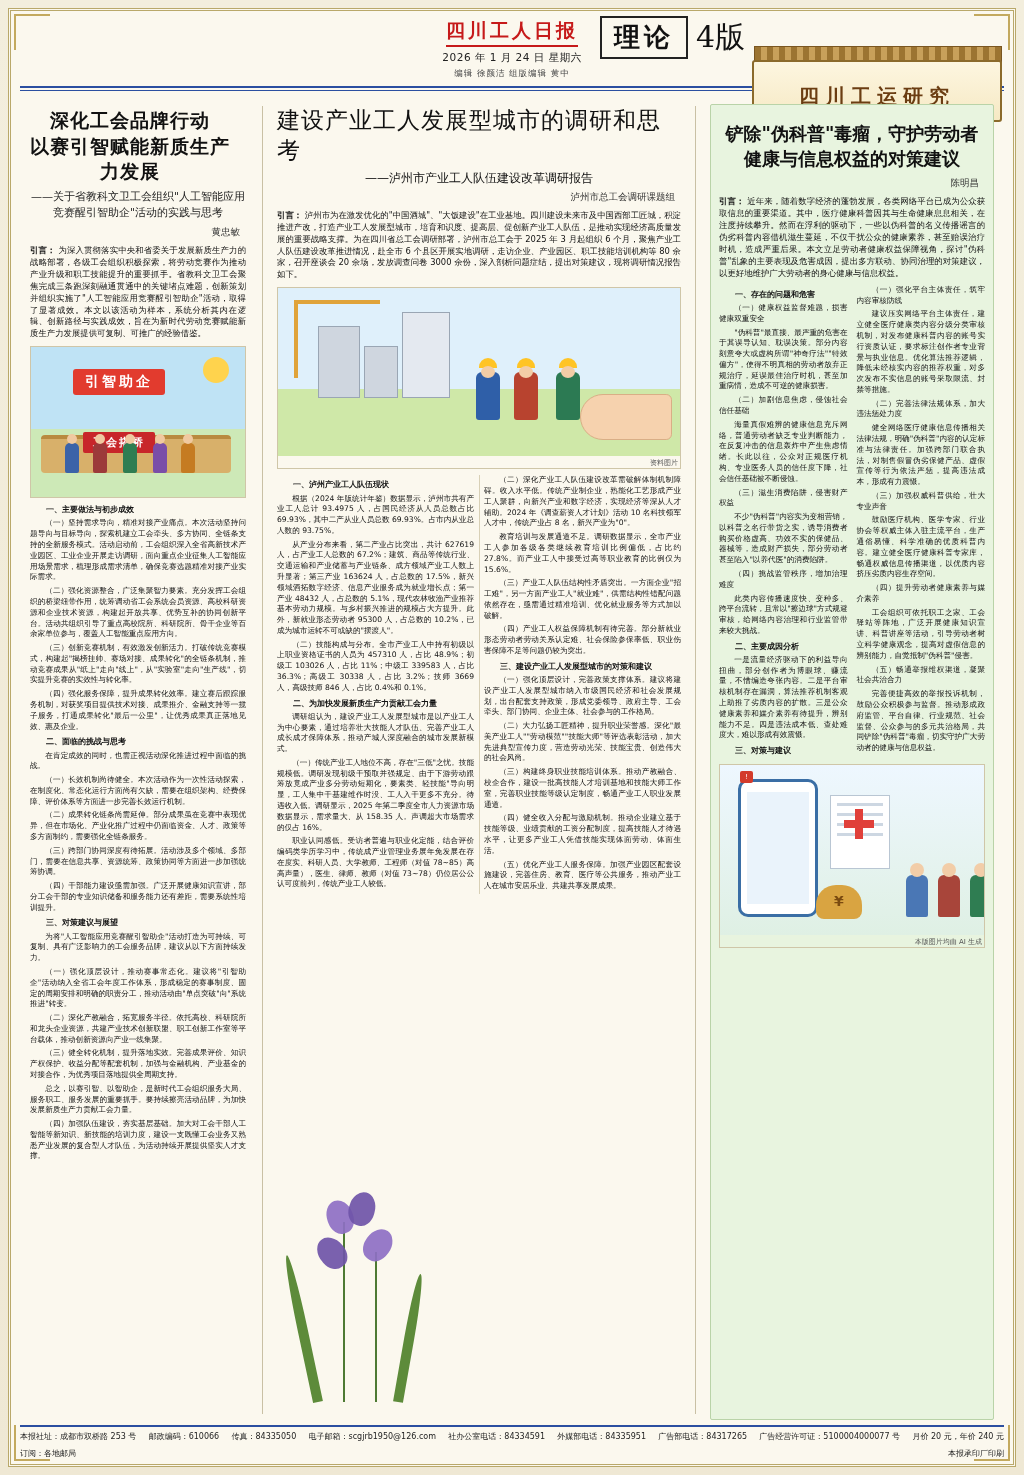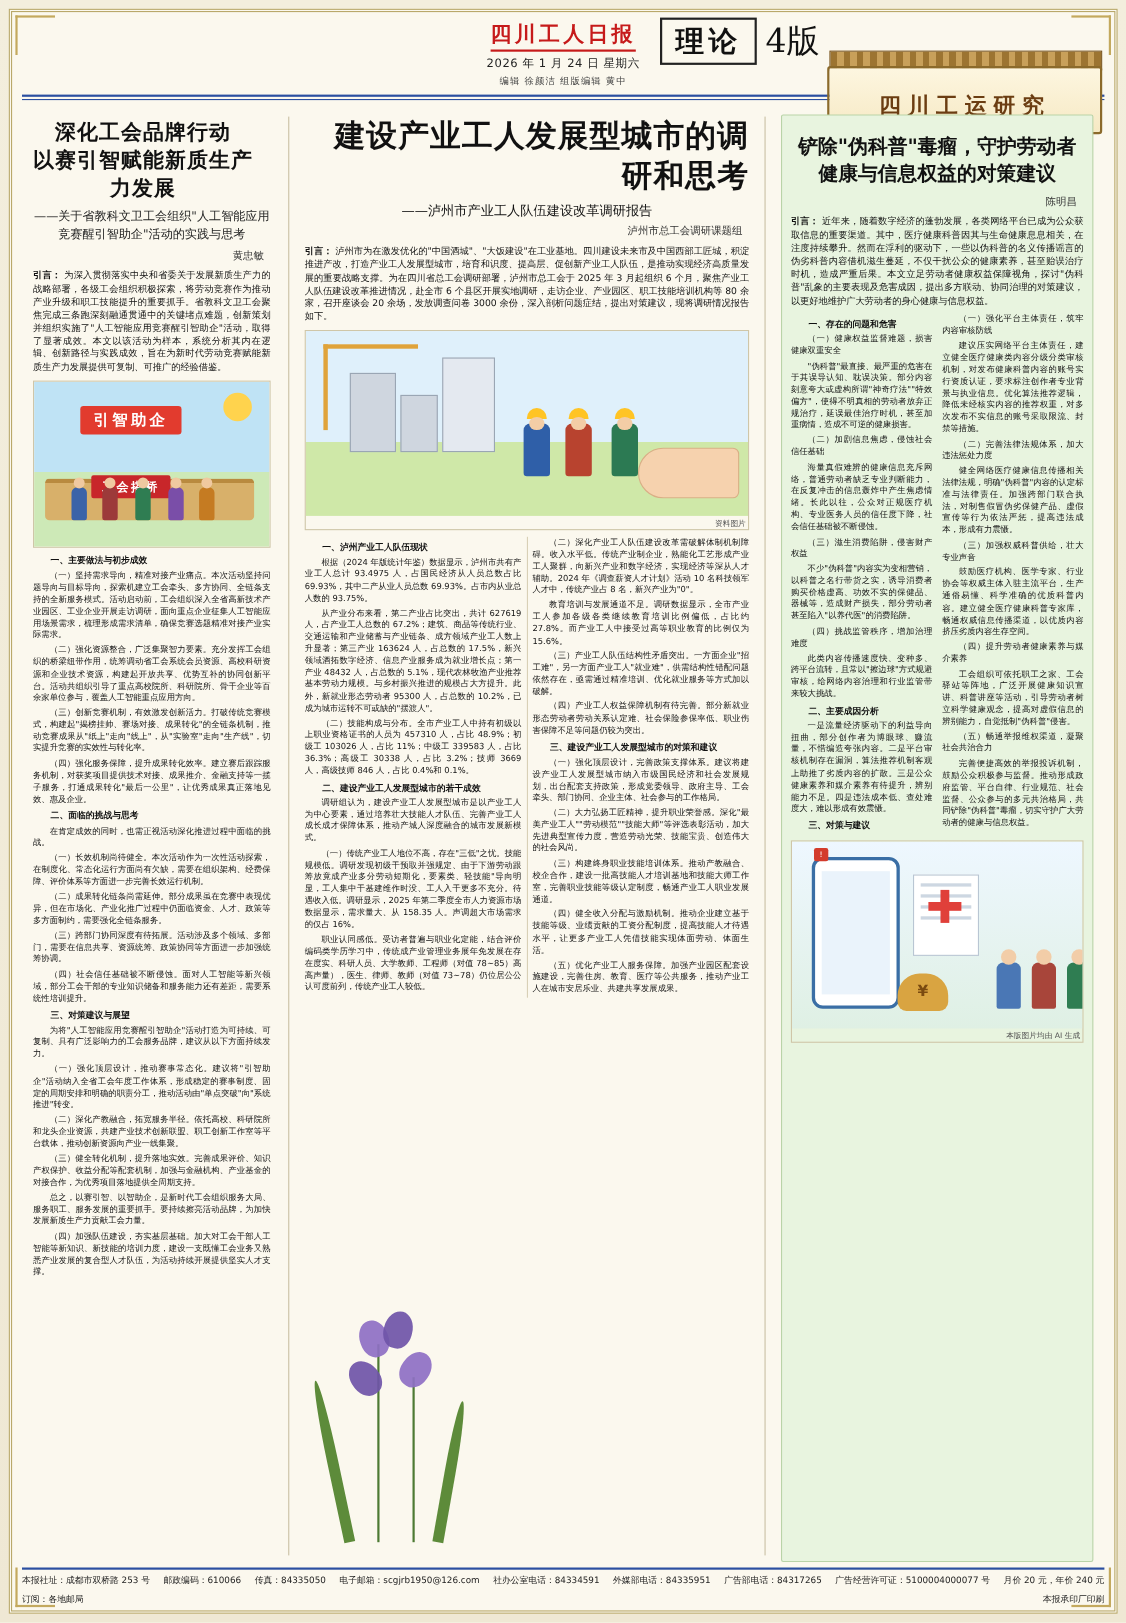--- a/index.html
+++ b/index.html
@@ -99,21 +99,21 @@
   }
   .subtitle-1{
     font-size:11px;line-height:1.5;text-align:center;margin:4px 0 2px 0;color:#222;
     font-family:"DejaVu Serif","Liberation Serif",serif;
   }
   .byline{font-size:9.5px;text-align:right;margin:4px 6px 6px 0;color:#333;}
   .byline.center{text-align:right;}
 
   h1.title-2{
     font-family:"DejaVu Serif","Liberation Serif",serif;
-    font-size:28px;line-height:1.3;text-align:right;margin:2px 0 4px 0;font-weight:bold;
+    font-size:23px;line-height:1.3;text-align:left;margin:2px 0 4px 0;font-weight:normal;
     letter-spacing:1px;
   }
   .subtitle-2{
     font-size:12px;text-align:center;margin:2px 0 4px 0;
     font-family:"DejaVu Serif","Liberation Serif",serif;
   }
 
   h1.title-3{
     font-family:"DejaVu Serif","Liberation Serif",serif;
     font-size:18px;line-height:1.4;text-align:center;margin:8px 0 6px 0;font-weight:bold;
@@ -263,21 +263,21 @@
       <div class="sec-head">一、主要做法与初步成效</div>
       <div class="para">（一）坚持需求导向，精准对接产业痛点。本次活动坚持问题导向与目标导向，探索机建立工会牵头、多方协同、全链条支持的全新服务模式。活动启动前，工会组织深入全省高新技术产业园区、工业企业开展走访调研，面向重点企业征集人工智能应用场景需求，梳理形成需求清单，确保竞赛选题精准对接产业实际需求。</div>
       <div class="para">（二）强化资源整合，广泛集聚智力要素。充分发挥工会组织的桥梁纽带作用，统筹调动省工会系统会员资源、高校科研资源和企业技术资源，构建起开放共享、优势互补的协同创新平台。活动共组织引导了重点高校院所、科研院所、骨干企业等百余家单位参与，覆盖人工智能重点应用方向。</div>
       <div class="para">（三）创新竞赛机制，有效激发创新活力。打破传统竞赛模式，构建起"揭榜挂帅、赛场对接、成果转化"的全链条机制，推动竞赛成果从"纸上"走向"线上"，从"实验室"走向"生产线"，切实提升竞赛的实效性与转化率。</div>
       <div class="para">（四）强化服务保障，提升成果转化效率。建立赛后跟踪服务机制，对获奖项目提供技术对接、成果推介、金融支持等一揽子服务，打通成果转化"最后一公里"，让优秀成果真正落地见效、惠及企业。</div>
       <div class="sec-head">二、面临的挑战与思考</div>
       <div class="para">在肯定成效的同时，也需正视活动深化推进过程中面临的挑战。</div>
       <div class="para">（一）长效机制尚待健全。本次活动作为一次性活动探索，在制度化、常态化运行方面尚有欠缺，需要在组织架构、经费保障、评价体系等方面进一步完善长效运行机制。</div>
       <div class="para">（二）成果转化链条尚需延伸。部分成果虽在竞赛中表现优异，但在市场化、产业化推广过程中仍面临资金、人才、政策等多方面制约，需要强化全链条服务。</div>
       <div class="para">（三）跨部门协同深度有待拓展。活动涉及多个领域、多部门，需要在信息共享、资源统筹、政策协同等方面进一步加强统筹协调。</div>
-      <div class="para">（四）社会信任基础被不断侵蚀。面对人工智能等新兴领域，部分工会干部的专业知识储备和服务能力还有差距，需要系统性培训提升。</div>
+      <div class="para">（四）干部能力建设亟需加强。广泛开展健康知识宣讲，部分工会干部的专业知识储备和服务能力还有差距，需要系统性培训提升。</div>
       <div class="sec-head">三、对策建议与展望</div>
       <div class="para">为将"人工智能应用竞赛醒引智助企"活动打造为可持续、可复制、具有广泛影响力的工会服务品牌，建议从以下方面持续发力。</div>
       <div class="para">（一）强化顶层设计，推动赛事常态化。建议将"引智助企"活动纳入全省工会年度工作体系，形成稳定的赛事制度、固定的周期安排和明确的职责分工，推动活动由"单点突破"向"系统推进"转变。</div>
       <div class="para">（二）深化产教融合，拓宽服务半径。依托高校、科研院所和龙头企业资源，共建产业技术创新联盟、职工创新工作室等平台载体，推动创新资源向产业一线集聚。</div>
       <div class="para">（三）健全转化机制，提升落地实效。完善成果评价、知识产权保护、收益分配等配套机制，加强与金融机构、产业基金的对接合作，为优秀项目落地提供全周期支持。</div>
       <div class="para">总之，以赛引智、以智助企，是新时代工会组织服务大局、服务职工、服务发展的重要抓手。要持续擦亮活动品牌，为加快发展新质生产力贡献工会力量。</div>
       <div class="para">（四）加强队伍建设，夯实基层基础。加大对工会干部人工智能等新知识、新技能的培训力度，建设一支既懂工会业务又熟悉产业发展的复合型人才队伍，为活动持续开展提供坚实人才支撑。</div>
     </div>
 
     <div class="col-div"></div>
@@ -304,21 +304,21 @@
           <div class="hand"></div>
         </div>
         <div class="img-cap">资料图片</div>
       </div>
 
       <div class="two-cols">
         <div class="sec-head">一、泸州产业工人队伍现状</div>
         <div class="para">根据（2024 年版统计年鉴）数据显示，泸州市共有产业工人总计 93.4975 人，占国民经济从人员总数占比 69.93%，其中二产从业人员总数 69.93%。占市内从业总人数的 93.75%。</div>
         <div class="para">从产业分布来看，第二产业占比突出，共计 627619 人，占产业工人总数的 67.2%；建筑、商品等传统行业、交通运输和产业储蓄与产业链条、成方领域产业工人数上升显著；第三产业 163624 人，占总数的 17.5%，新兴领域酒拓数字经济、信息产业服务成为就业增长点；第一产业 48432 人，占总数的 5.1%，现代农林牧渔产业推荐基本劳动力规模。与乡村振兴推进的规模占大方提升。此外，新就业形态劳动者 95300 人，占总数的 10.2%，已成为城市运转不可或缺的"摆渡人"。</div>
         <div class="para">（二）技能构成与分布。全市产业工人中持有初级以上职业资格证书的人员为 457310 人，占比 48.9%；初级工 103026 人，占比 11%；中级工 339583 人，占比 36.3%；高级工 30338 人，占比 3.2%；技师 3669 人，高级技师 846 人，占比 0.4%和 0.1%。</div>
-        <div class="sec-head">二、建设产业工人发展型城市的若干成效</div>
+        <div class="sec-head">二、为加快发展新质生产力贡献工会力量</div>
         <div class="para">调研组认为，建设产业工人发展型城市是以产业工人为中心要素，通过培养壮大技能人才队伍、完善产业工人成长成才保障体系，推动产城人深度融合的城市发展新模式。</div>
         <div class="para">（一）传统产业工人地位不高，存在"三低"之忧。技能规模低。调研发现初级干预取并强规定、由于下游劳动跟筹放竟成产业多分劳动短期化，要素类、轻技能"导向明显，工人集中干基建维作时没、工人入干更多不充分。待遇收入低。调研显示，2025 年第二季度全市人力资源市场数据显示，需求量大、从 158.35 人。声调超大市场需求的仅占 16%。</div>
         <div class="para">职业认同感低。受访者普遍与职业化定能，结合评价编码类学历学习中，传统成产业管理业务展年免发展在存在度实、科研人员、大学教师、工程师（对值 78~85）高高声量），医生、律师、教师（对值 73~78）仍位居公公认可度前列，传统产业工人较低。</div>
         <div class="para">（二）深化产业工人队伍建设改革需破解体制机制障碍。收入水平低。传统产业制企业，熟能化工艺形成产业工人聚群，向新兴产业和数字经济，实现经济等深从人才辅助。2024 年《调查薪资人才计划》活动 10 名科技领军人才中，传统产业占 8 名，新兴产业为"0"。</div>
         <div class="para">教育培训与发展通道不足。调研数据显示，全市产业工人参加各级各类继续教育培训比例偏低，占比约 27.8%。而产业工人中接受过高等职业教育的比例仅为 15.6%。</div>
         <div class="para">（三）产业工人队伍结构性矛盾突出。一方面企业"招工难"，另一方面产业工人"就业难"，供需结构性错配问题依然存在，亟需通过精准培训、优化就业服务等方式加以破解。</div>
         <div class="para">（四）产业工人权益保障机制有待完善。部分新就业形态劳动者劳动关系认定难、社会保险参保率低、职业伤害保障不足等问题仍较为突出。</div>
         <div class="sec-head">三、建设产业工人发展型城市的对策和建议</div>
         <div class="para">（一）强化顶层设计，完善政策支撑体系。建议将建设产业工人发展型城市纳入市级国民经济和社会发展规划，出台配套支持政策，形成党委领导、政府主导、工会牵头、部门协同、企业主体、社会参与的工作格局。</div>
         <div class="para">（二）大力弘扬工匠精神，提升职业荣誉感。深化"最美产业工人""劳动模范""技能大师"等评选表彰活动，加大先进典型宣传力度，营造劳动光荣、技能宝贵、创造伟大的社会风尚。</div>

